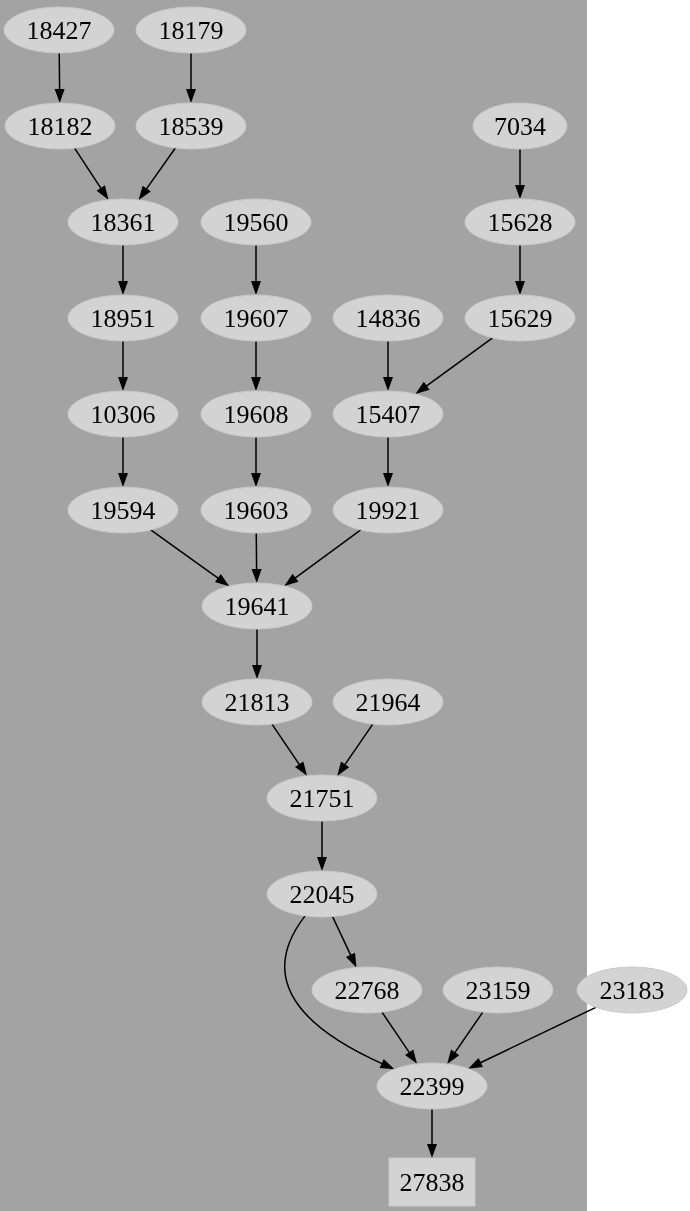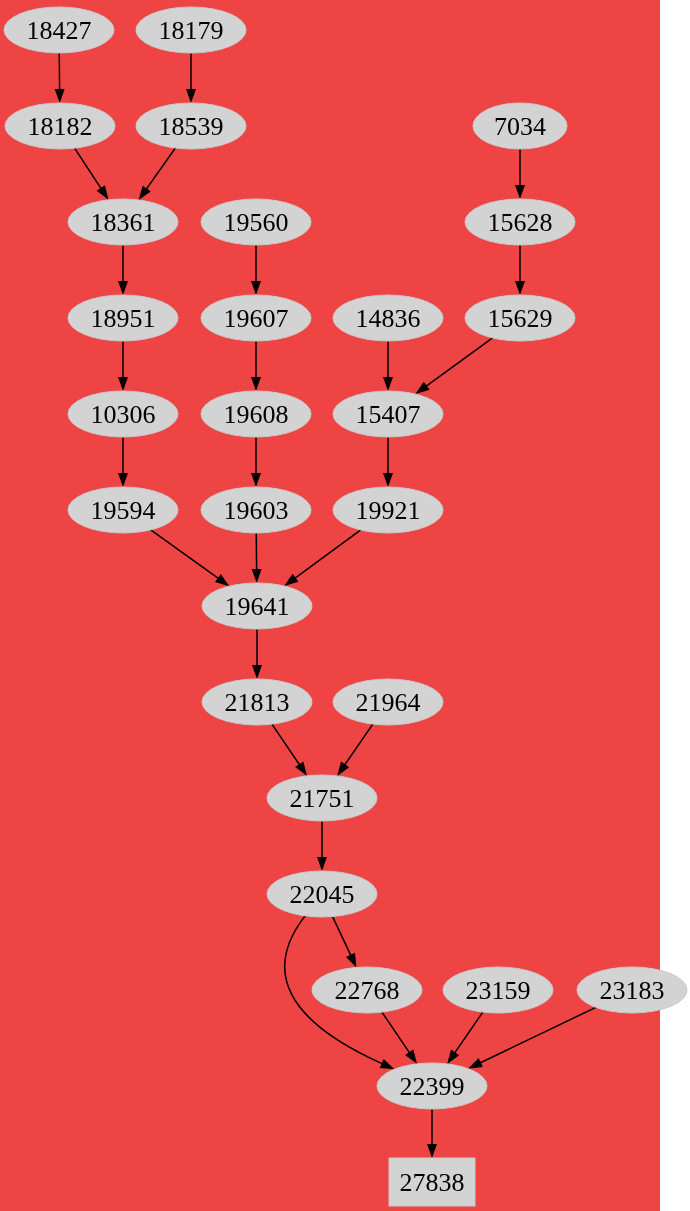--- a/index.html
+++ b/index.html
@@ -1,21 +1,21 @@
 <!DOCTYPE html>
 <html><head>
 <meta charset="utf-8">
 <style>
   html, body { margin: 0; padding: 0; background: #ffffff; }
   body {
     width: 690px; height: 1211px;
     font-family: "Liberation Serif", "DejaVu Serif", serif;
     overflow: hidden;
   }
-  .graph-wrap { position: relative; width: 660px; height: 1211px; background: #ef4444; }
+  .graph-wrap { position: relative; width: 587px; height: 1211px; background: #a3a3a3; }
   svg { display: block; }
   svg text {
     font-family: "Liberation Serif", "DejaVu Serif", serif;
     font-size: 26px;
     fill: #000000;
   }
 </style>
 </head>
 <body>
 

